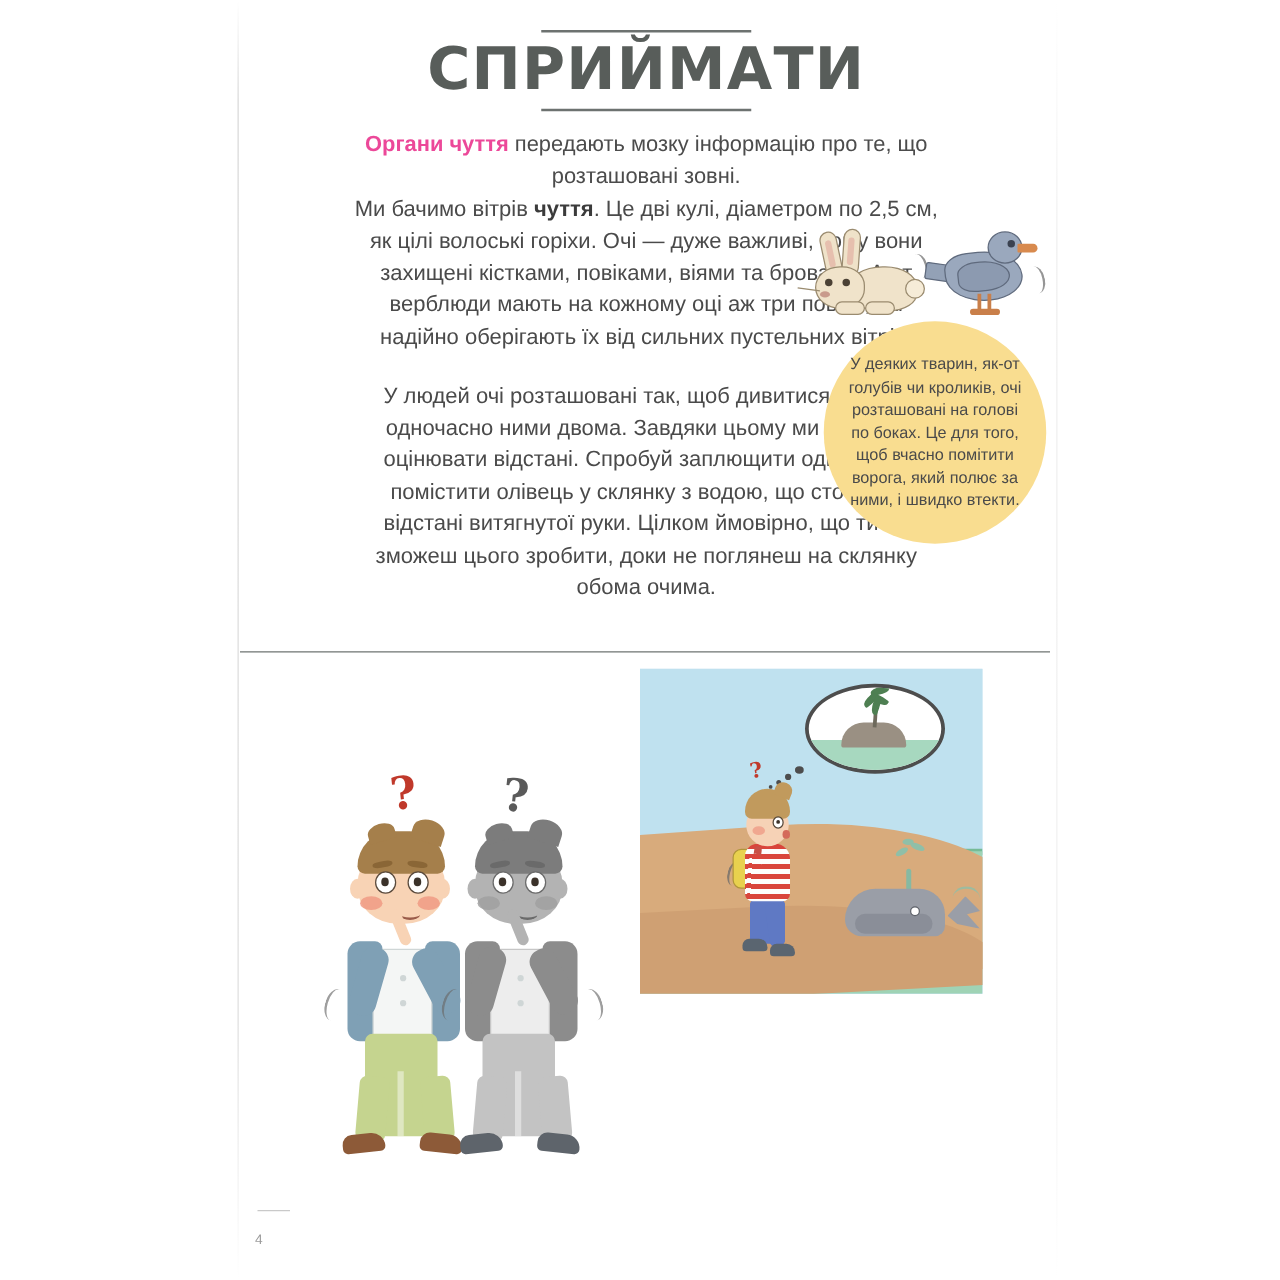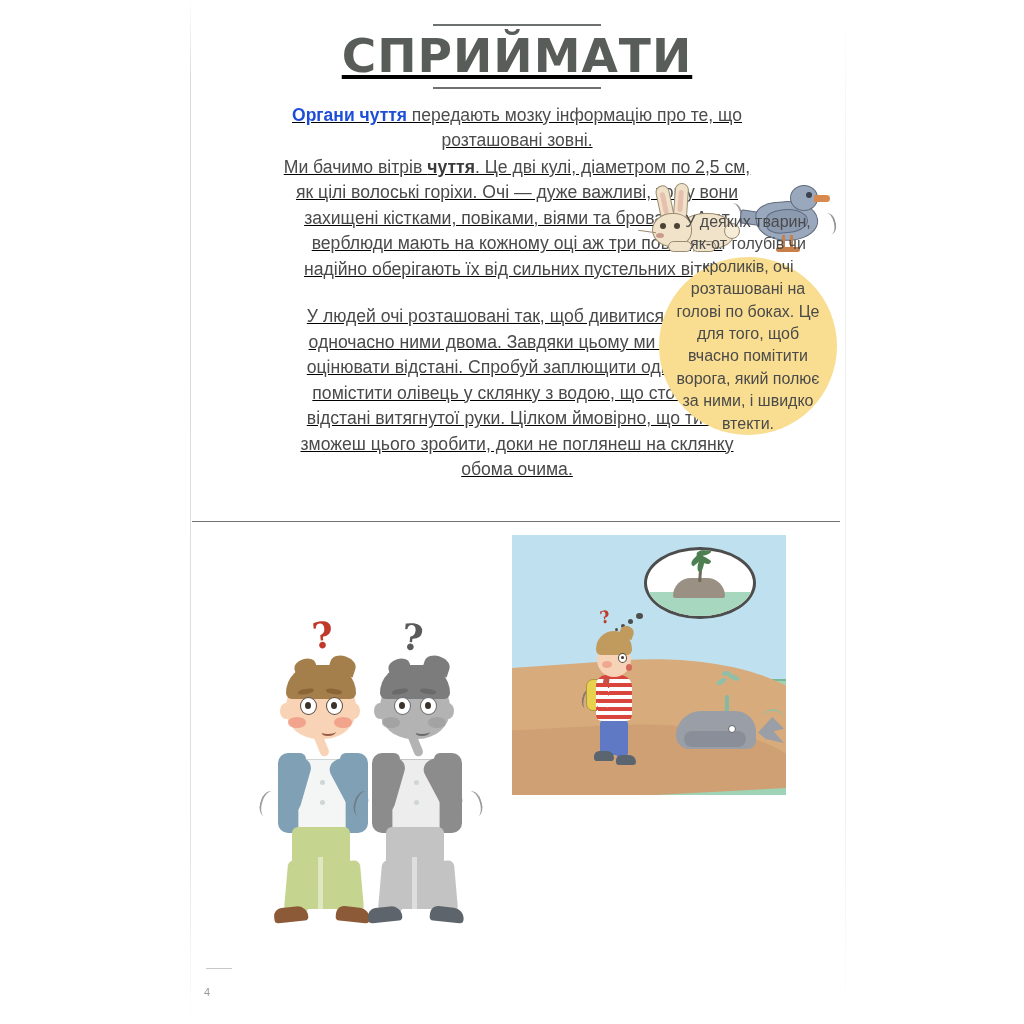--- a/index.html
+++ b/index.html
@@ -38,21 +38,20 @@
     background: linear-gradient(to bottom, rgba(200,200,200,0) 0%, rgba(200,200,200,.30) 20%, rgba(200,200,200,.25) 80%, rgba(200,200,200,0) 100%);
   }
 
   
   #content {
     position: absolute;
     left: 192px;
     top: 0;
     width: 650px;
     height: 836px;
-    text-decoration: underline;
   }
 
   
   .title-rule {
     width: 168px;
     height: 2px;
     background: #6d7270;
     margin: 0 auto;
   }
   #rule-top { margin-top: 24px; }
@@ -70,21 +69,21 @@
   }
 
   #intro {
     text-align: center;
     font-size: 17.5px;
     line-height: 1.42;
     color: #4c4c4c;
     margin: 14px auto 0 auto;
     width: 470px;
   }
-  #intro b { font-weight: bold; color: #1d4ed8; }
+  #intro b { font-weight: bold; color: #ec4899; }
 
   
   #section-heading {
     text-align: center;
     font-size: 21px;
     font-weight: bold;
     letter-spacing: 1.2px;
     color: #4b504d;
     margin: 20px 0 6px 0;
     font-family: "DejaVu Sans", sans-serif;
@@ -541,23 +540,22 @@
     align-items:center;
     justify-content:center;
     text-align:center;
     color:#4a4a4a;
     box-sizing:border-box;
   }
   #fact-circle-1 {
     left:467px; top:257px;
     width:178px; height:178px;
     padding:0 14px;
-    font-size:16px;
+    font-size:13px;
     line-height:1.40;
-    align-items:flex-end;
   }
   .fact-circle span { display:block; }
 
   
   #page-number-dash {
     position:absolute; left:14px; top:968px;
     width:26px; height:1.4px; background:#c9c9c9;
   }
   #page-number {
     position:absolute; left:12px; top:986px;

